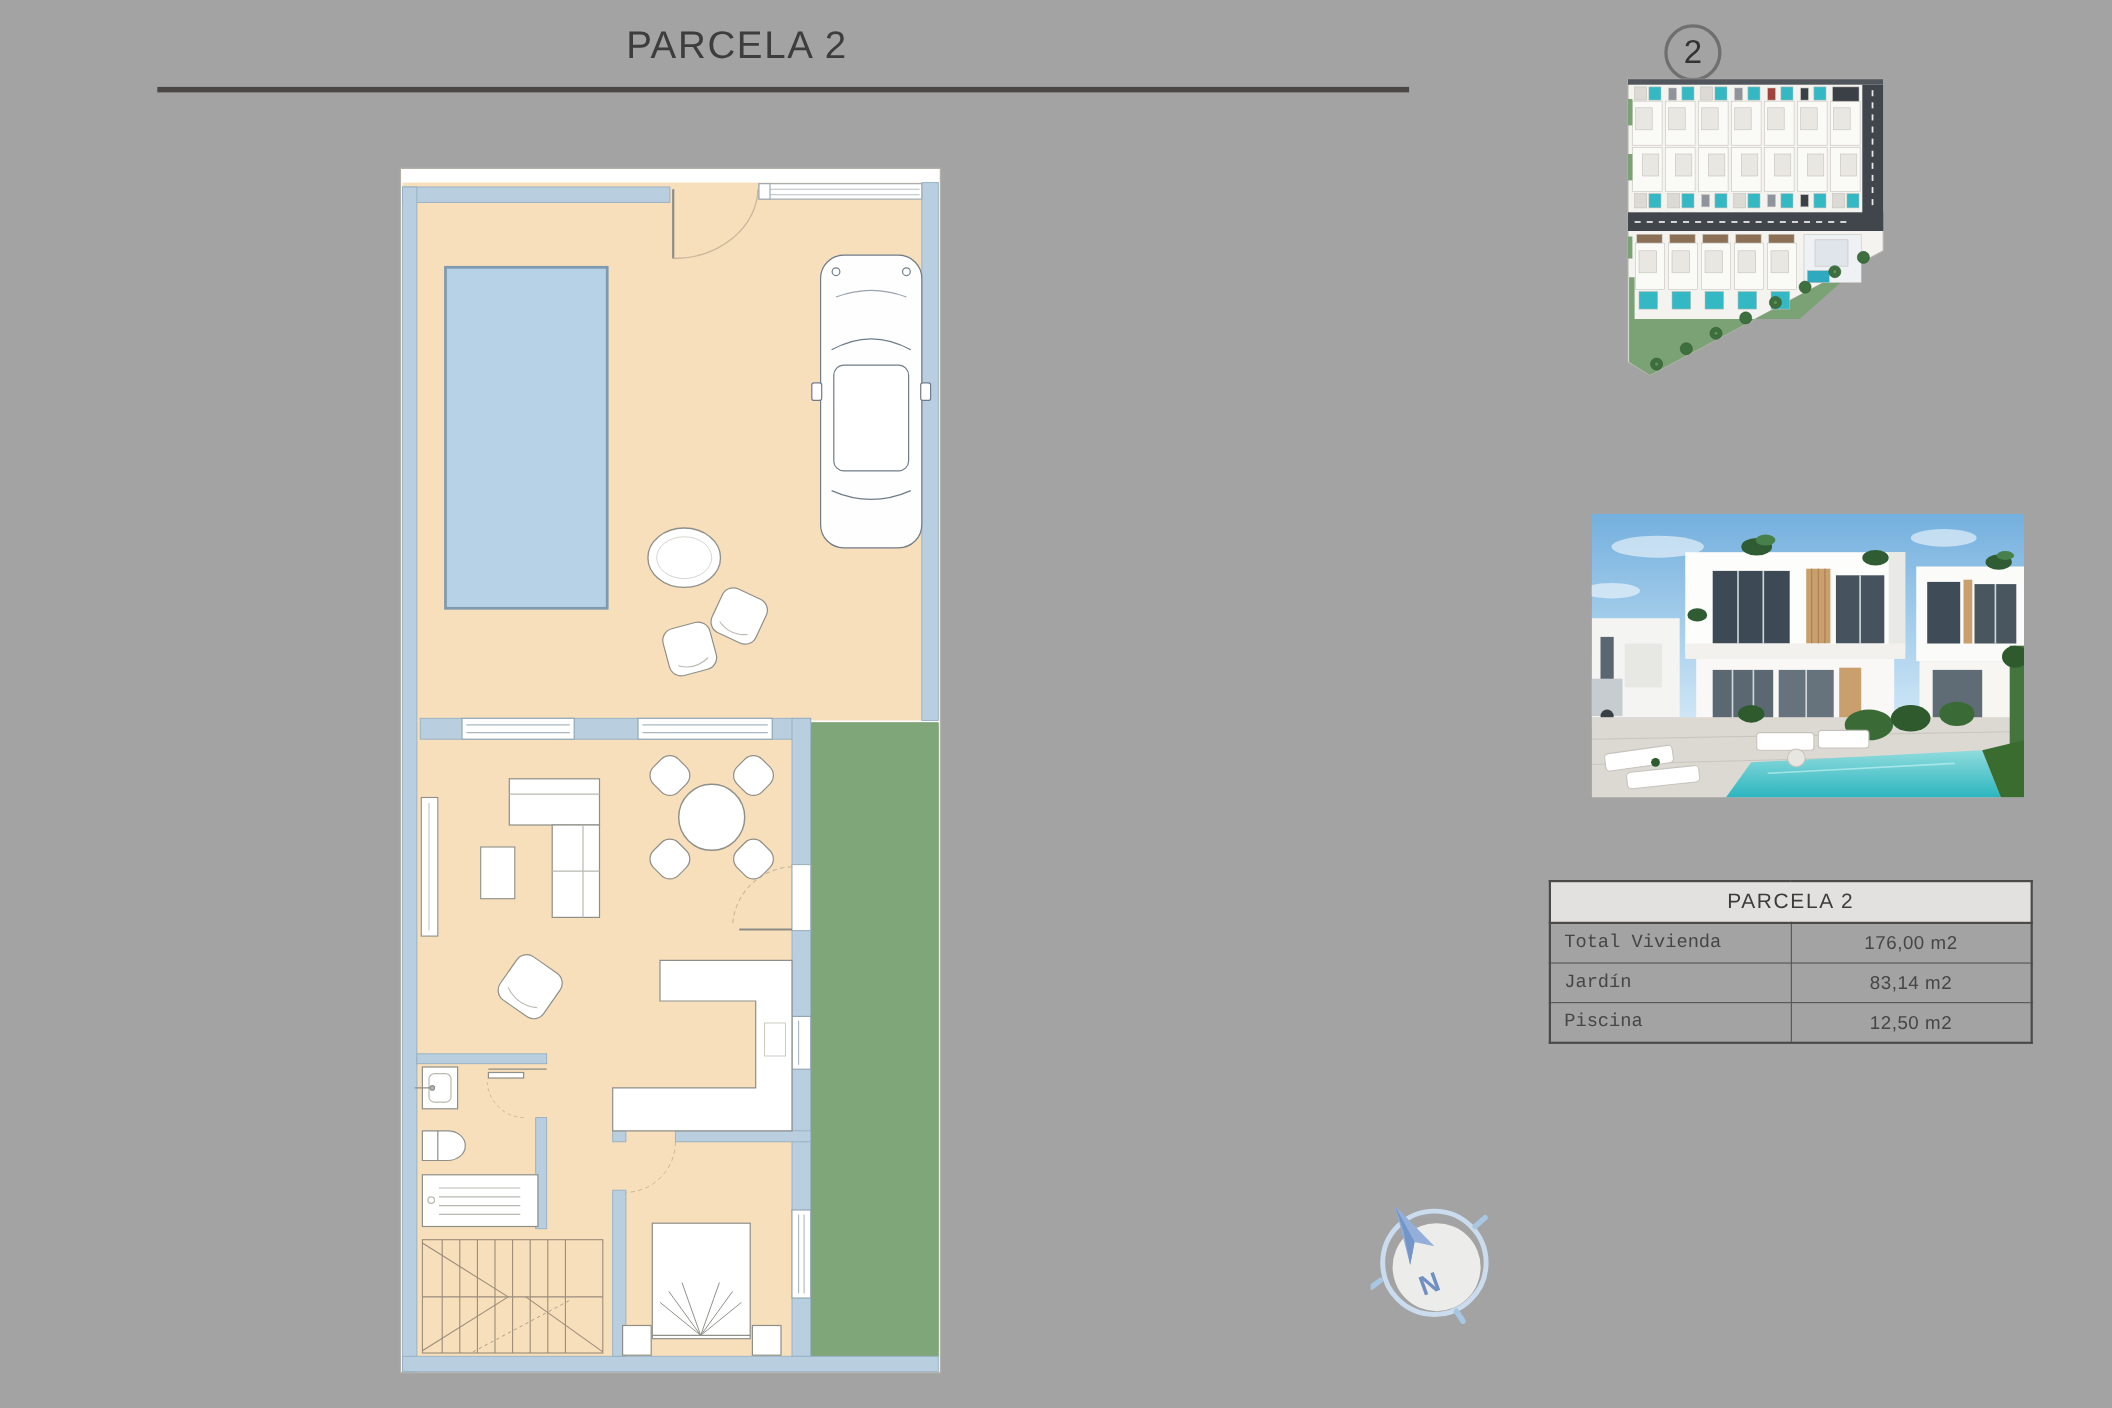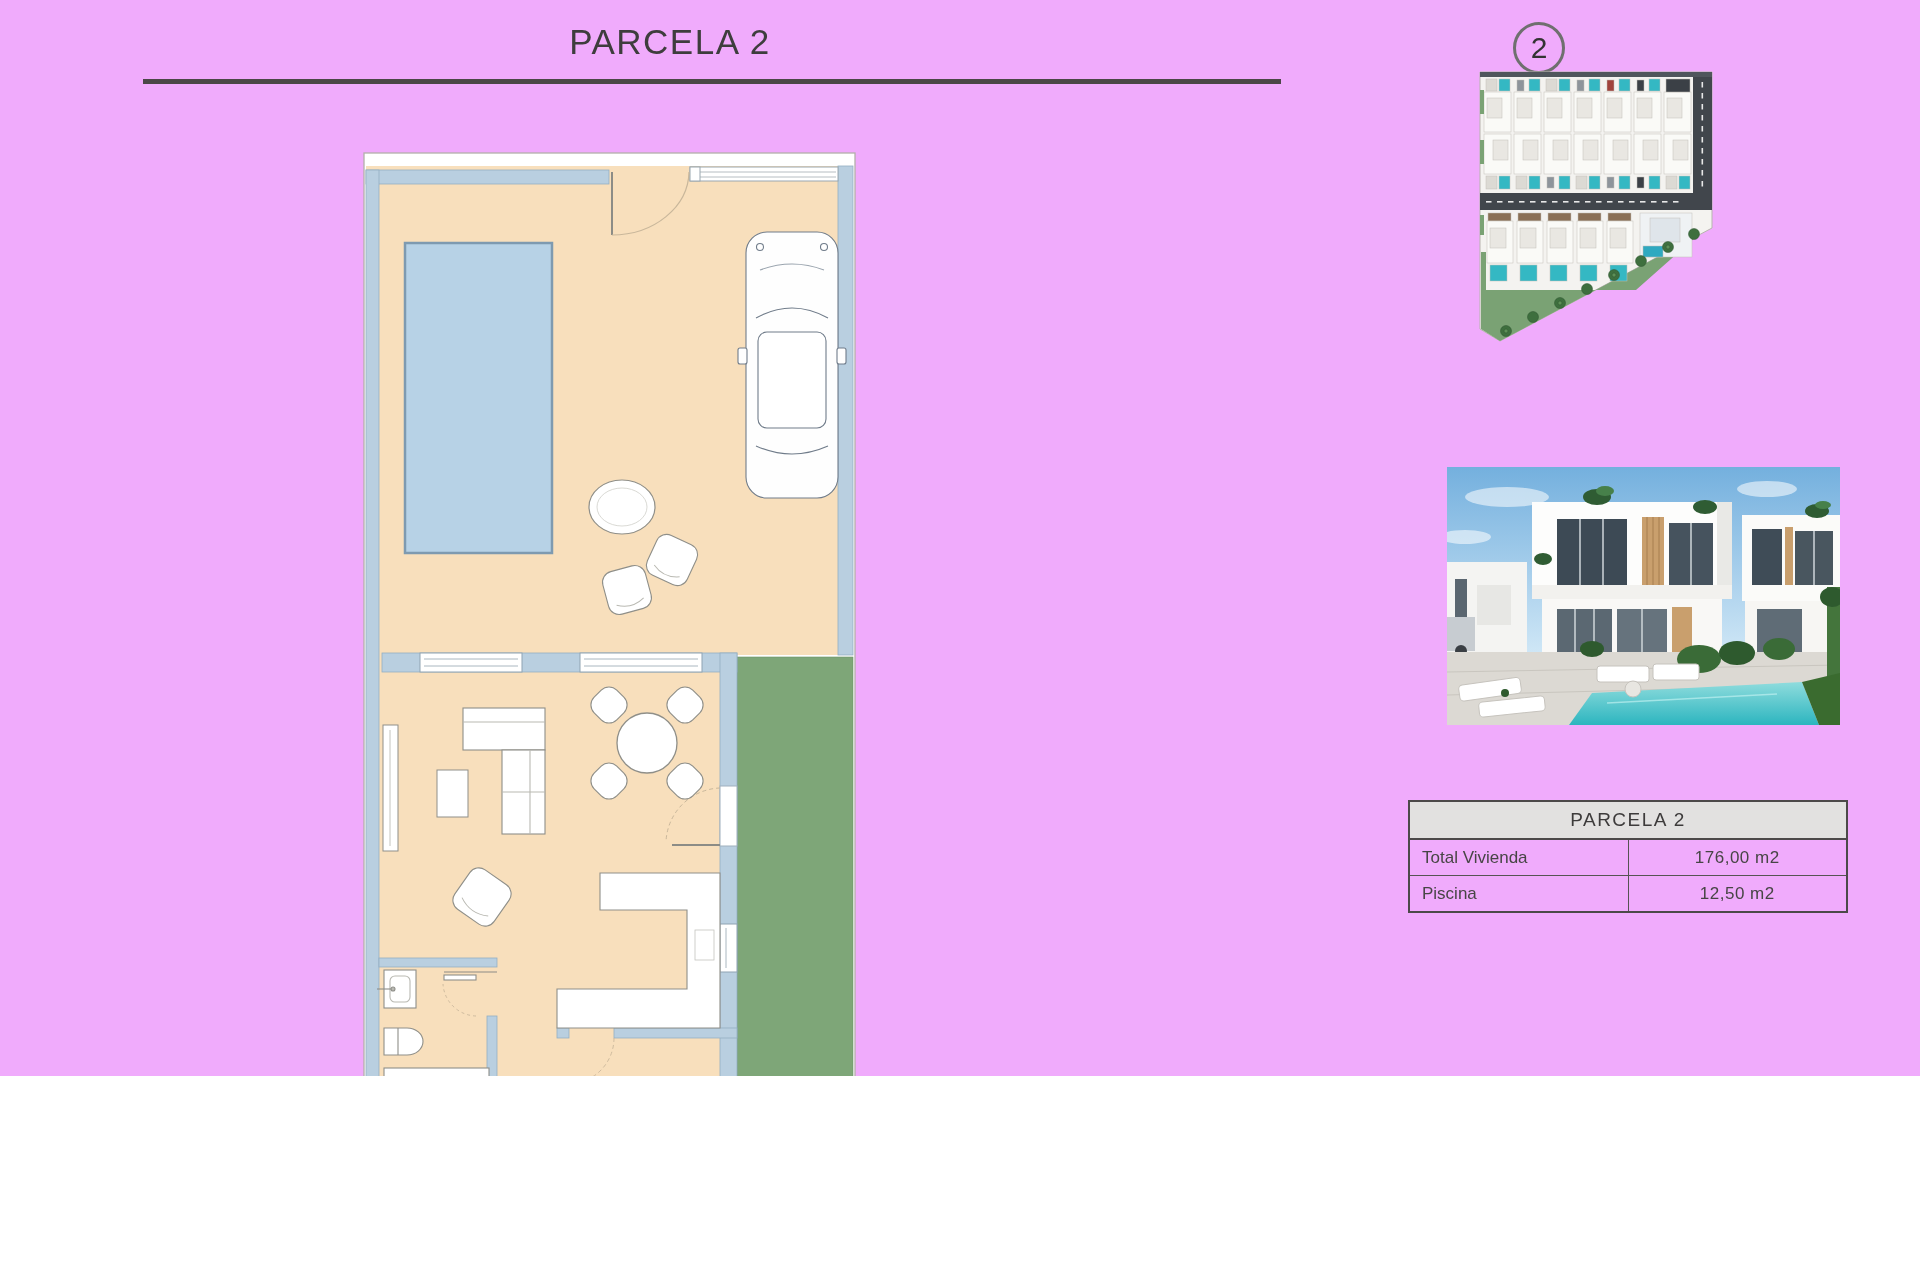--- a/index.html
+++ b/index.html
@@ -1,34 +1,34 @@
 <!DOCTYPE html>
 <html><head>
 <meta charset="utf-8">
 <style>
   html,body{margin:0;padding:0;background:#ffffff;}
-  .page{position:relative;width:1920px;height:1076px;background:#f0abfc;overflow:hidden;
+  .page{position:relative;width:1920px;height:1280px;background:#a3a3a3;overflow:hidden;
         font-family:"Liberation Sans",sans-serif;}
   .title{position:absolute;left:670px;top:22px;transform:translateX(-50%);
          font-size:35px;font-weight:500;letter-spacing:1.5px;color:#3e3d3d;white-space:nowrap;}
   .title-rule{position:absolute;left:143px;top:79px;width:1138px;height:5px;background:#4b4747;}
   .floor-plan{position:absolute;left:363px;top:150px;}
   .site-plan{position:absolute;left:1478px;top:70px;}
   .badge{position:absolute;left:1513px;top:22px;width:52px;height:52px;border:3px solid #6f6f6f;
          border-radius:50%;box-sizing:border-box;display:flex;align-items:center;justify-content:center;
          font-size:30px;font-weight:500;color:#333333;}
   .photo{position:absolute;left:1447px;top:467px;}
   .compass{position:absolute;left:1246px;top:1092px;}
   .ptable{position:absolute;left:1408px;top:800px;width:440px;border-collapse:collapse;
           font-size:17px;color:#474545;}
   .ptable td{border:1.5px solid #565353;height:33px;}
   .ptable .hdr td{background:#e2e1e0;text-align:center;height:34px;font-size:19px;
                   letter-spacing:1.5px;color:#3d3b3b;font-weight:500;border:2px solid #4c4949;}
   .ptable{border:2px solid #4c4949;}
-  .ptable .lbl{width:50%;padding-left:12px;}
+  .ptable .lbl{width:50%;padding-left:12px;font-family:Liberation Mono, monospace;}
   .ptable .val{width:50%;text-align:center;letter-spacing:0.5px;margin-left:44px;}
 </style>
 </head>
 <body>
 
 <div class="page">
 
   <div class="title">PARCELA 2</div>
   <div class="title-rule"></div>
 
@@ -482,20 +482,24 @@
   <table class="ptable">
     <tbody>
       <tr class="hdr">
         <td colspan="2">PARCELA 2</td>
       </tr>
       <tr>
         <td class="lbl">Total Vivienda</td>
         <td class="val">176,00 m2</td>
       </tr>
       <tr>
+        <td class="lbl">Jardín</td>
+        <td class="val">83,14 m2</td>
+      </tr>
+      <tr>
         <td class="lbl">Piscina</td>
         <td class="val">12,50 m2</td>
       </tr>
     </tbody>
   </table>
 
   <svg class="compass" width="114" height="114" viewBox="0 0 114 114">
     <circle cx="58" cy="56" r="47" fill="none" stroke="#cbdcee" stroke-width="4.5"></circle>
     <g stroke="#a9c6e2" stroke-width="5" stroke-linecap="round">
       <line x1="95" y1="23" x2="104" y2="15"></line>

